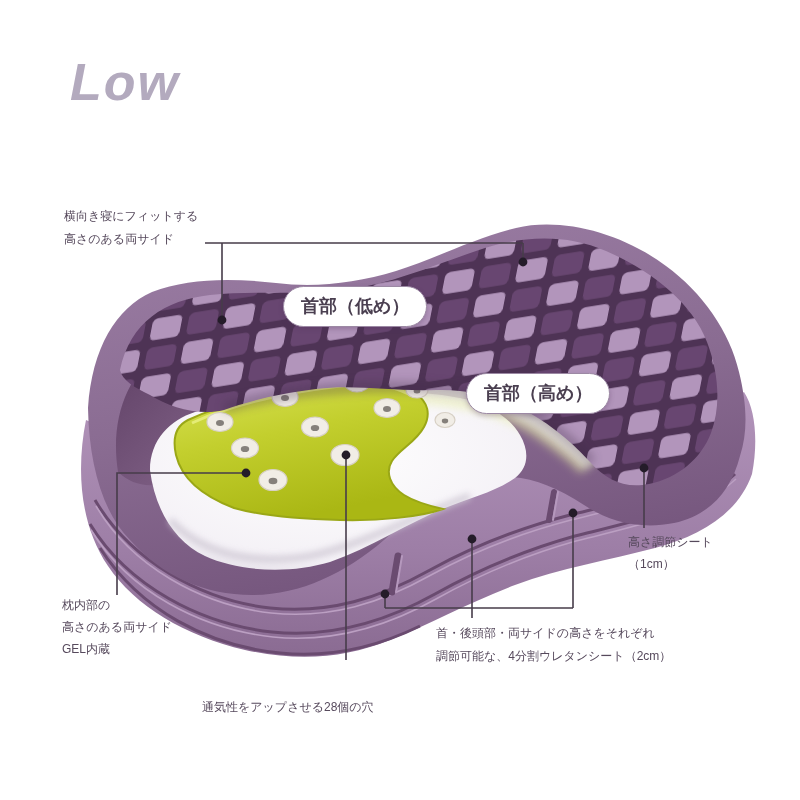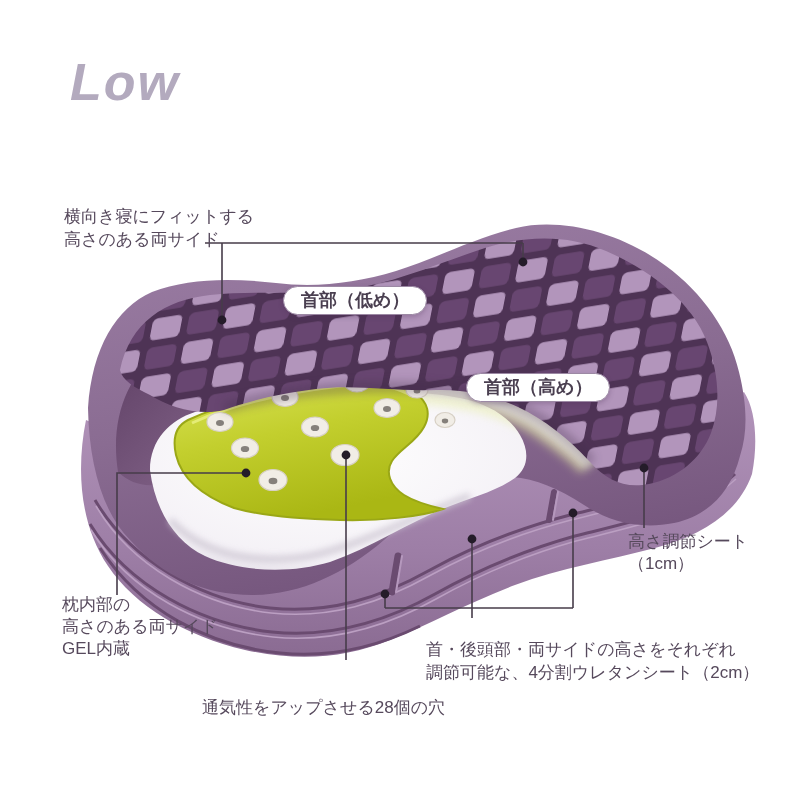--- a/index.html
+++ b/index.html
@@ -1,25 +1,25 @@
 <!DOCTYPE html>
 <html><head>
 <meta charset="utf-8">
 <style>
   html,body{margin:0;padding:0;background:#fff;}
   .stage{position:relative;width:800px;height:800px;background:#fff;overflow:hidden;
          font-family:"Liberation Sans","DejaVu Sans",sans-serif;}
   .stage svg{position:absolute;left:0;top:0;}
   .title{position:absolute;left:70px;top:42px;font-size:52px;line-height:80px;
          font-style:italic;font-weight:600;letter-spacing:2px;color:#b3aabe;}
-  .note{position:absolute;color:#56495c;font-size:17px;font-weight:500;white-space:nowrap;}
+  .note{position:absolute;color:#56495c;font-size:12px;font-weight:500;white-space:nowrap;}
   .note div{height:23px;line-height:23px;}
   .note.lh22 div{height:22px;line-height:22px;}
   .pill{position:absolute;background:#fff;border:1.5px solid #9c89a4;border-radius:999px;
-        color:#4a3f50;font-size:18px;font-weight:600;padding:3px 17px;line-height:21px;
+        color:#4a3f50;font-size:18px;font-weight:600;padding:9px 17px;line-height:21px;
         box-shadow:0 2px 5px rgba(80,50,90,.30);white-space:nowrap;}
 </style>
 </head>
 <body>
 
 <div class="stage">
 
   <svg width="800" height="800" viewBox="0 0 800 800">
     <defs>
       <linearGradient id="bodyGrad" x1="0" y1="0" x2="0.3" y2="1">
@@ -183,21 +183,21 @@
   <div class="note lh22" style="left:62px;top:594px;">
     <div>枕内部の</div>
     <div>高さのある両サイド</div>
     <div>GEL内蔵</div>
   </div>
 
   <div class="note" style="left:202px;top:696px;">
     <div>通気性をアップさせる28個の穴</div>
   </div>
 
-  <div class="note" style="left:426px;top:622px;margin-top:16px;">
+  <div class="note" style="left:436px;top:622px;">
     <div>首・後頭部・両サイドの高さをそれぞれ</div>
     <div>調節可能な、4分割ウレタンシート（2cm）</div>
   </div>
 
   <div class="note lh22" style="left:628px;top:531px;">
     <div>高さ調節シート</div>
     <div>（1cm）</div>
   </div>
 
   <div class="pill" style="left:283px;top:286px;">首部（低め）</div>

